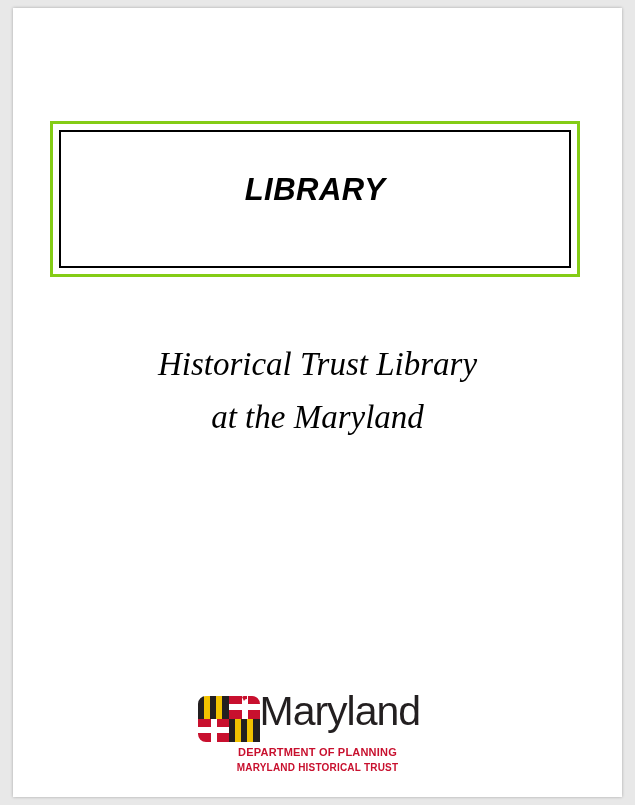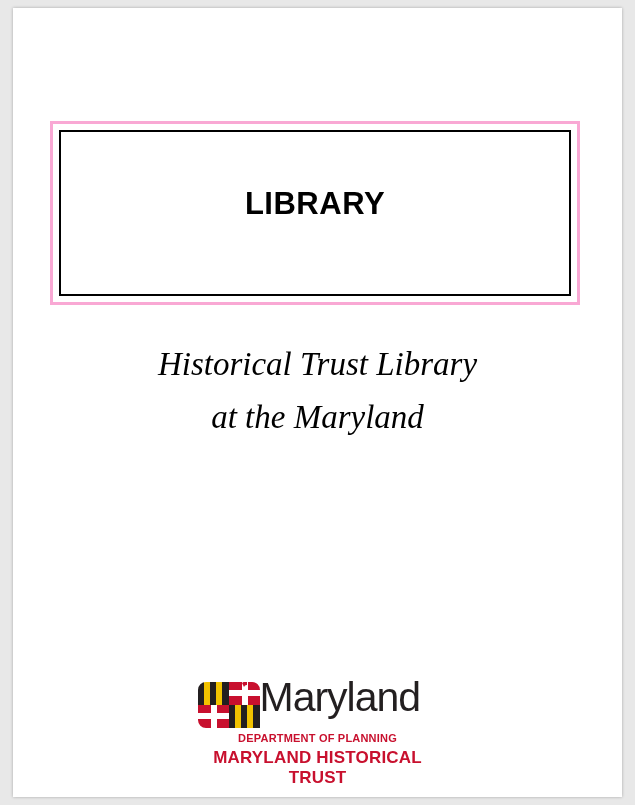--- a/index.html
+++ b/index.html
@@ -22,23 +22,24 @@
     background: #ffffff;
     box-shadow: 0 0 3px rgba(0,0,0,0.28);
     overflow: hidden;
   }
   
   .title-box-outer {
     position: absolute;
     left: 37px;
     top: 113px;
     width: 530px;
-    height: 184px;
-    border: 3px solid #f9a8d4;
+    height: 156px;
+    border: 3px solid #84cc16;
     box-sizing: border-box;
+    font-style: italic;
   }
   .title-box-inner {
     position: absolute;
     left: 6px;
     top: 6px;
     right: 6px;
     bottom: 6px;
     border: 2px solid #000;
     box-sizing: border-box;
     display: flex;
@@ -75,21 +76,21 @@
     position: absolute;
     left: 0;
     top: 668px;
     width: 609px;
     height: 110px;
   }
   .logo-inner {
     position: relative;
     width: 240px;
     height: 110px;
-    margin: 0 auto;
+    margin: 14px auto;
   }
   .logo-mark {
     position: absolute;
     left: 0px;
     top: 6px;
     width: 62px;
     height: 46px;
   }
   .logo-word {
     position: absolute;
@@ -105,21 +106,21 @@
   .logo-sub1, .logo-sub2 {
     position: absolute;
     width: 240px;
     text-align: center;
     font-family: "Liberation Sans", sans-serif;
     font-weight: bold;
     color: #c8102e;
     letter-spacing: 0.2px;
   }
   .logo-sub1 { top: 56px; left: 0; font-size: 11px; }
-  .logo-sub2 { top: 72px; left: 0; font-size: 17px; }
+  .logo-sub2 { top: 72px; left: 0; font-size: 10px; }
 </style>
 </head>
 <body>
 
 <div class="page">
 
   <div class="title-box-outer">
     <div class="title-box-inner">
       <div class="title-line l1">LIBRARY</div>
     </div>

